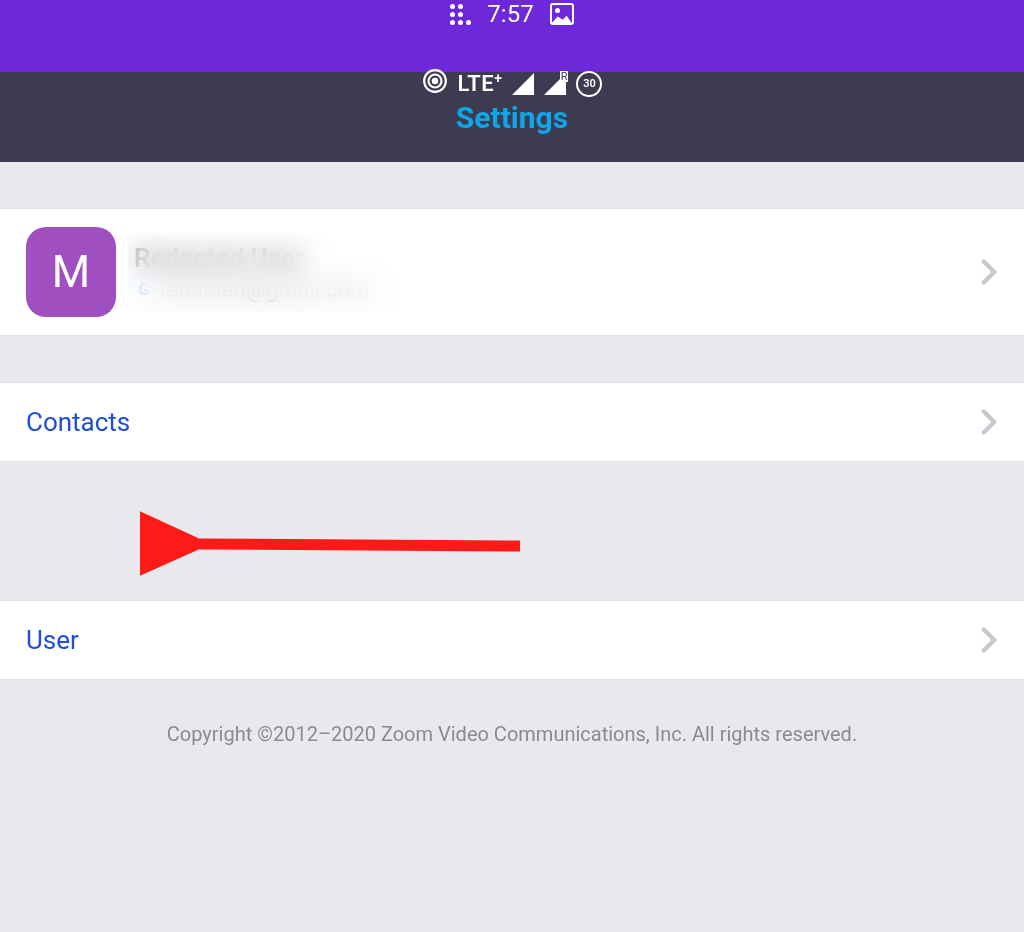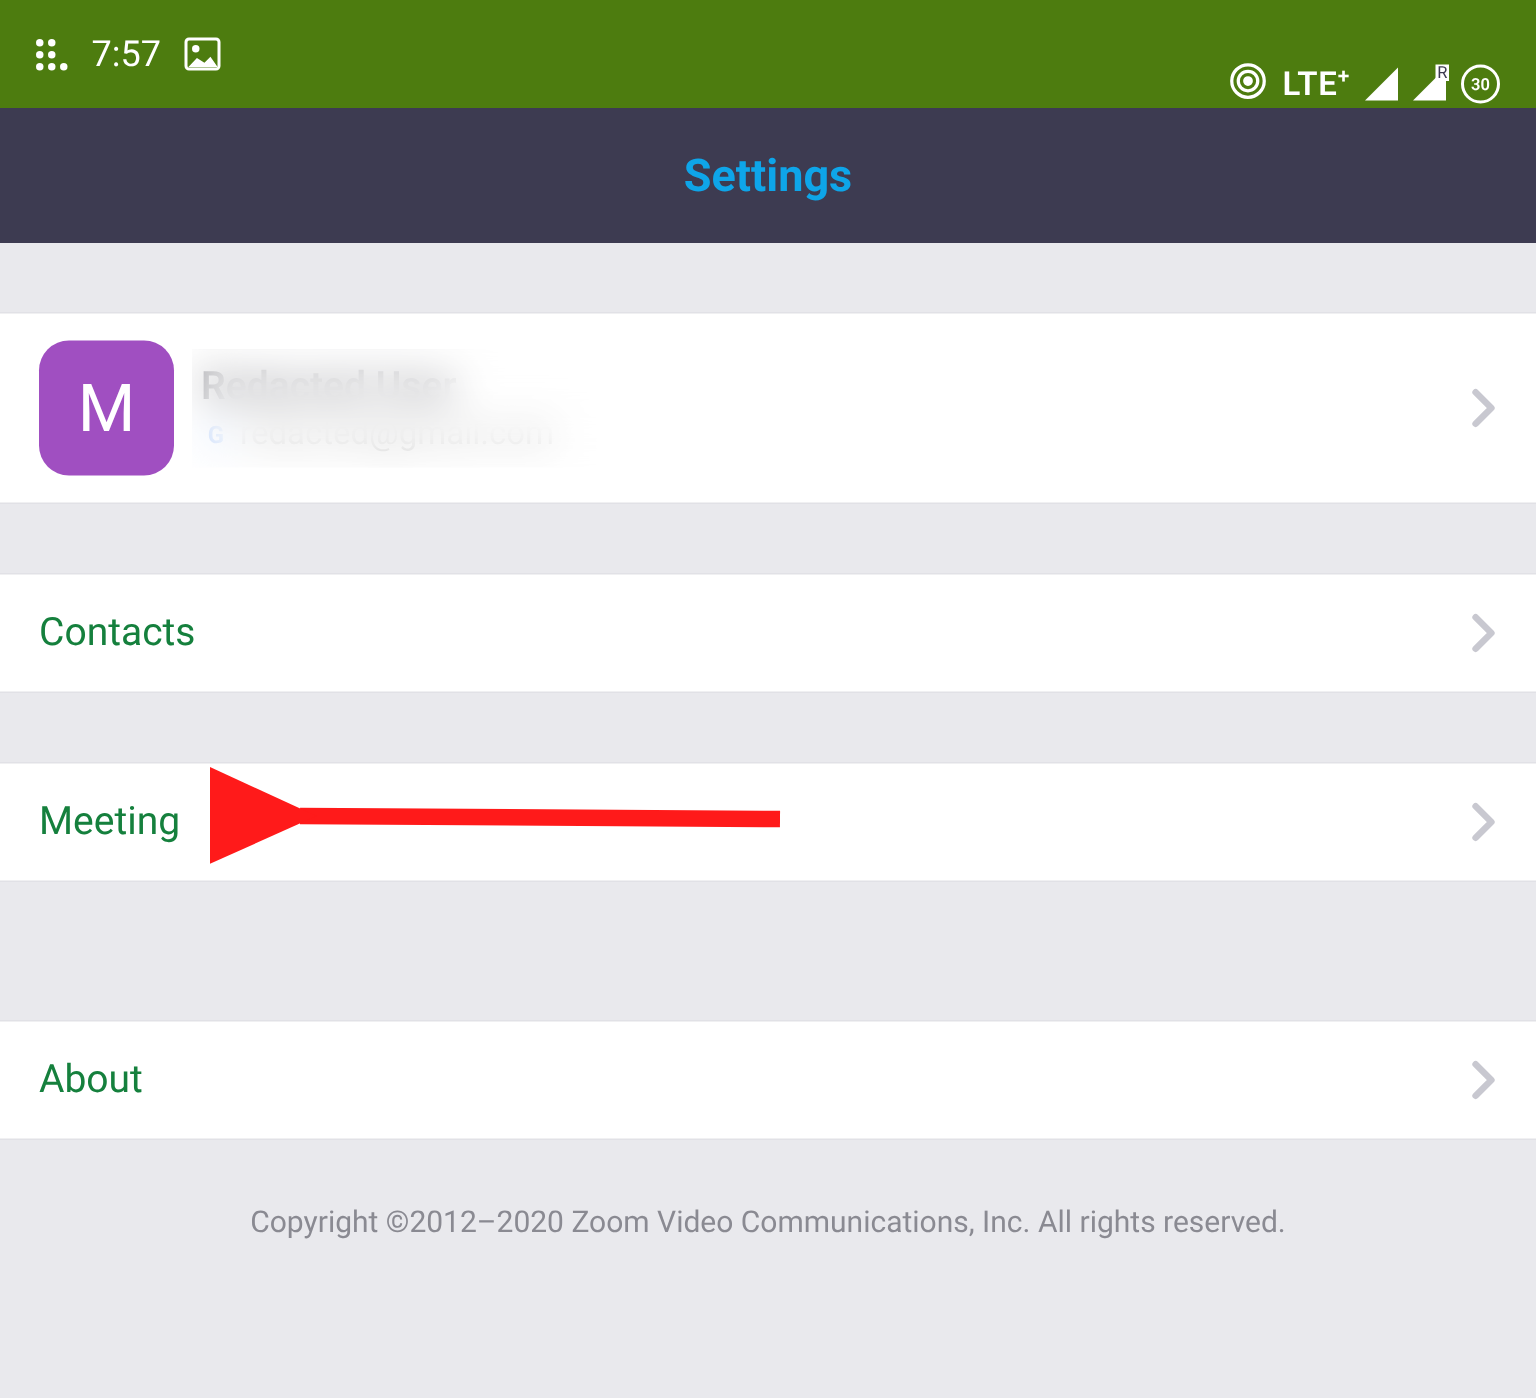--- a/index.html
+++ b/index.html
@@ -6,26 +6,27 @@
     body {
       width: 1024px;
       height: 932px;
       font-family: -apple-system, BlinkMacSystemFont, 'Segoe UI', Roboto, sans-serif;
       background: #e9e9ed;
       overflow: hidden;
       position: relative;
     }
     .status-bar {
       height: 72px;
-      background: #4d7c0f;
+      background: #6d28d9;
       display: flex;
       align-items: center;
       justify-content: space-between;
       padding: 0 24px;
       color: #fff;
+      flex-direction: column;
     }
     .status-left {
       display: flex;
       align-items: center;
       gap: 16px;
     }
     .bb-dots {
       display: grid;
       grid-template-columns: repeat(3, 5px);
       grid-template-rows: repeat(3, 5px);
@@ -189,21 +190,21 @@
       width: 20px; height: 20px;
       display: inline-flex;
       align-items: center;
       justify-content: center;
       font-size: 16px;
       font-weight: 700;
       color: #4285f4;
     }
     .row-label {
       font-size: 26px;
-      color: #15803d;
+      color: #1d4ed8;
       font-weight: 400;
     }
     .chevron {
       color: #c8c8d0;
     }
     .chevron svg { width: 18px; height: 28px; display: block; }
     .footer {
       text-align: center;
       padding: 42px 20px;
       color: #8a8a92;
@@ -288,36 +289,28 @@
     <span class="row-label">Contacts</span>
     <span class="chevron">
       <svg viewBox="0 0 10 16" fill="none" stroke="currentColor" stroke-width="2.5" stroke-linecap="round" stroke-linejoin="round">
           <path d="M2 2l6 6-6 6"></path>
         </svg>
     </span>
   </div>
 
   <div class="spacer-md"></div>
 
+
+  <div class="spacer-md"></div>
+
+
+  <div class="spacer-md"></div>
+
   <div class="row row-item">
-    <span class="row-label">Meeting</span>
-    <span class="chevron">
-      <svg viewBox="0 0 10 16" fill="none" stroke="currentColor" stroke-width="2.5" stroke-linecap="round" stroke-linejoin="round">
-          <path d="M2 2l6 6-6 6"></path>
-        </svg>
-    </span>
-  </div>
-
-  <div class="spacer-md"></div>
-
-
-  <div class="spacer-md"></div>
-
-  <div class="row row-item">
-    <span class="row-label">About</span>
+    <span class="row-label">User</span>
     <span class="chevron">
       <svg viewBox="0 0 10 16" fill="none" stroke="currentColor" stroke-width="2.5" stroke-linecap="round" stroke-linejoin="round">
           <path d="M2 2l6 6-6 6"></path>
         </svg>
     </span>
   </div>
 
   <div class="footer">Copyright ©2012–2020 Zoom Video Communications, Inc. All rights reserved.</div>
 </div>
 

